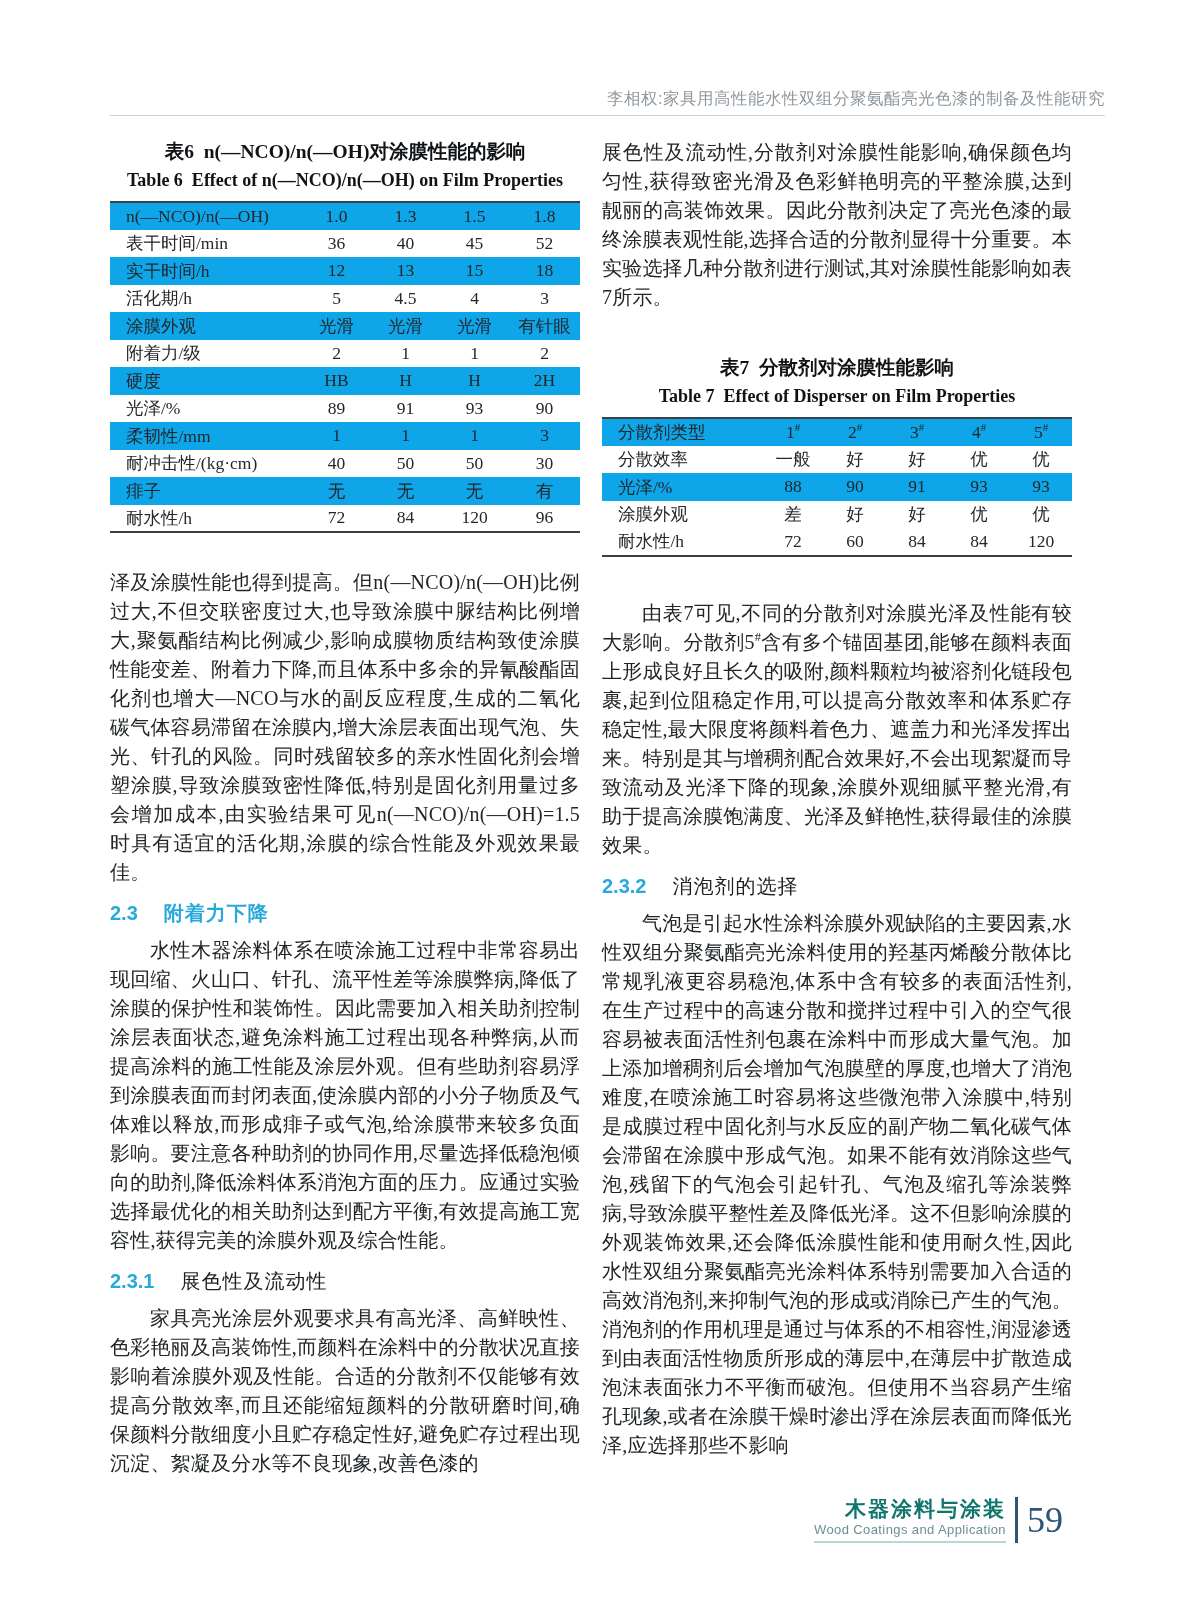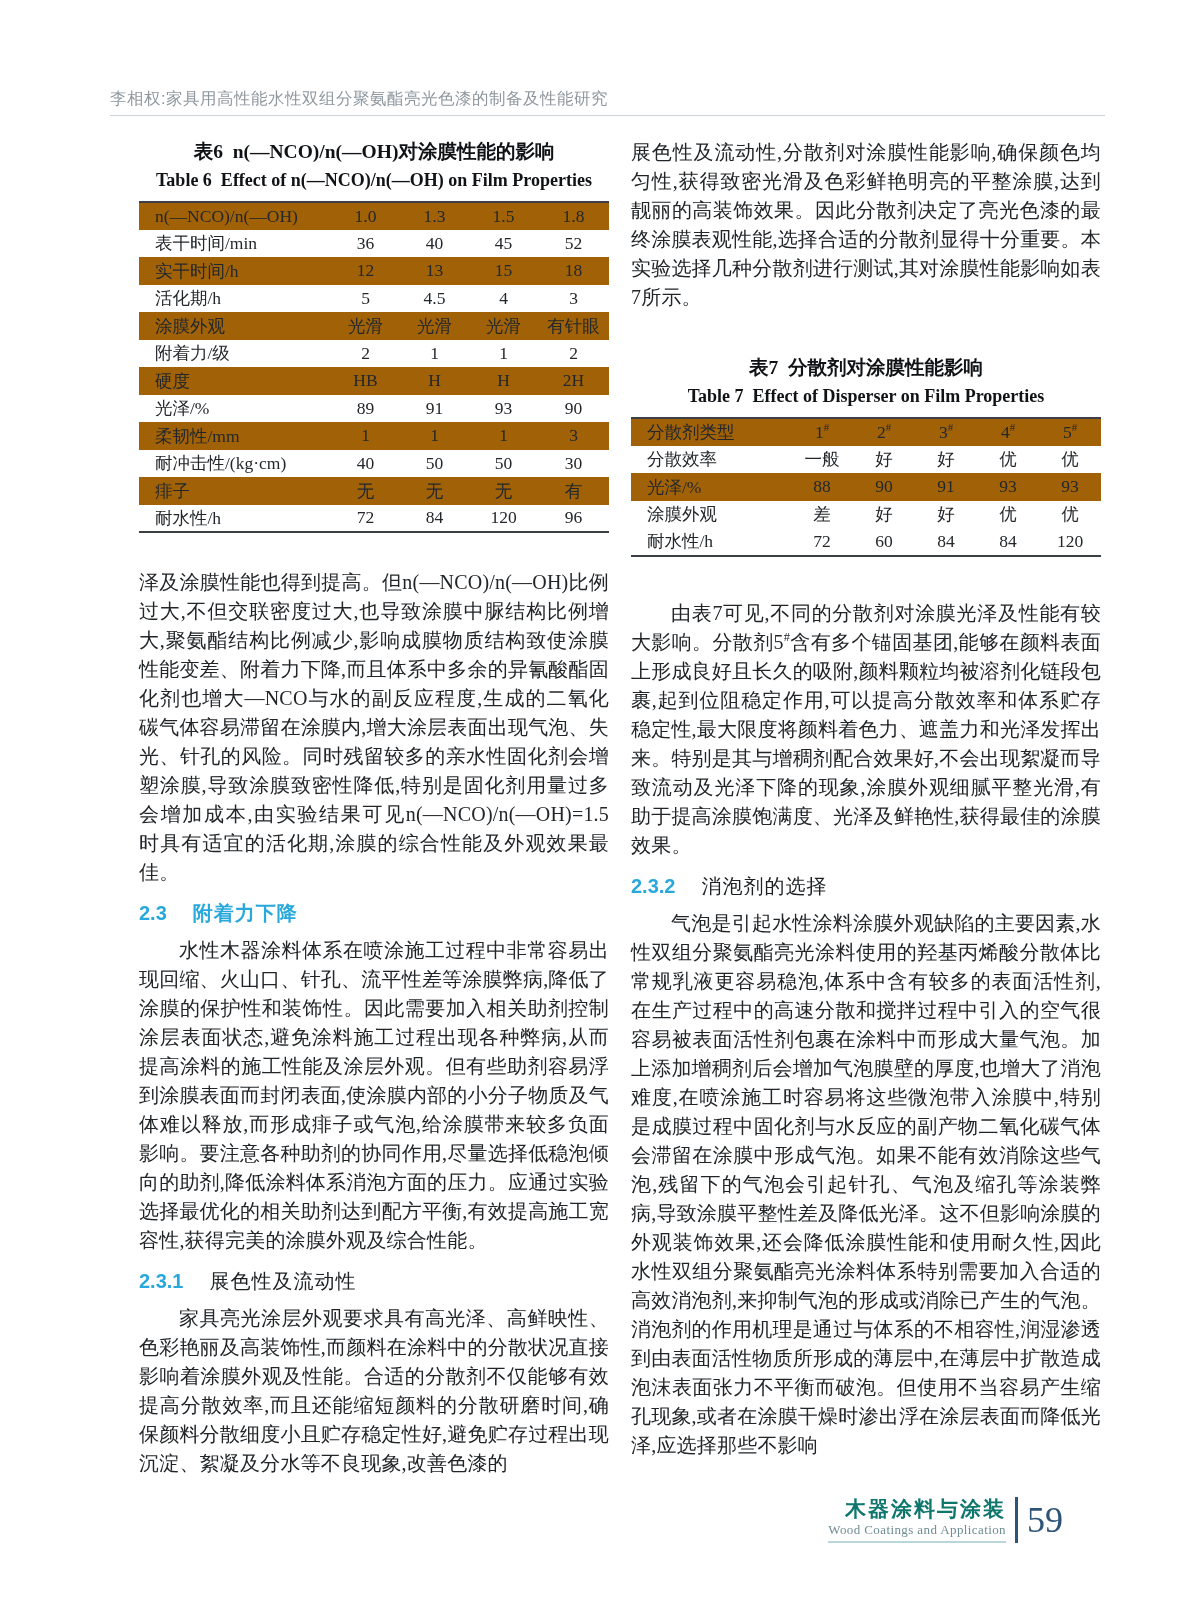--- a/index.html
+++ b/index.html
@@ -4,50 +4,50 @@
 <style>
   * { margin:0; padding:0; box-sizing:border-box; }
   html,body { background:#ffffff; }
   body {
     width:1187px; height:1600px; position:relative; overflow:hidden;
     font-family:"Liberation Serif", serif; color:#212528;
   }
   
   .running-head {
     position:absolute; top:88px; left:110px; width:995px;
-    font-family:"Liberation Sans", sans-serif;
+    text-align:right; font-family:"Liberation Sans", sans-serif;
     font-size:16.5px; color:#8e979e; letter-spacing:0.5px;
   }
   .head-rule {
     position:absolute; top:115px; left:110px; width:995px; height:1px;
     background:#ccd2d6;
   }
   
-  .col { position:absolute; width:470px; top:138px;margin-left:29px; }
+  .col { position:absolute; width:470px; top:138px; }
   .col-left  { left:110px; }
   .col-right { left:602px; }
 
   
   .tbl-title-cn {
     text-align:center; font-weight:bold; font-size:19.5px; color:#101316;
     white-space:pre-wrap; margin-bottom:5px;
   }
   .tbl-title-en {
     text-align:center; font-weight:bold; font-size:18px; color:#101316;
     white-space:pre-wrap; margin-bottom:10px;
   }
   
   table {
     width:100%; border-collapse:collapse; table-layout:fixed;
     border-top:2px solid #3a4046; border-bottom:2px solid #3a4046;
     font-size:17.5px; color:#23272b;
   }
   th, td { height:27.5px; font-weight:normal; text-align:center; padding:0 2px; overflow:hidden; }
   .rowlabel { text-align:left; padding-left:16px; }
-  tr.band { background:#a16207; }
+  tr.band { background:#0ea5e9; }
   sup { font-size:0.62em; vertical-align:super; line-height:0; }
 
   
   .para {
     font-size:20px; line-height:29px; text-align:justify;
     color:#212528; letter-spacing:0.2px;
   }
   .indent { text-indent:2em; }
   .mt-after-table { margin-top:35px; }
 
@@ -71,21 +71,21 @@
   .footer {
     position:absolute; top:1497px; right:124px;
     display:flex; align-items:center;
   }
   .f-text { text-align:right; }
   .f-cn {
     font-family:"Liberation Sans", sans-serif; font-weight:bold;
     font-size:21px; color:#0f766e; letter-spacing:2px; line-height:24px;
   }
   .f-en {
-    font-family:Liberation Serif, serif; font-size:13px; color:#6e8d94;
+    font-family:Liberation Sans, sans-serif; font-size:13px; color:#6e8d94;
     letter-spacing:0.4px; padding-bottom:3px; border-bottom:2px solid #b9d6da;
     line-height:17px;
   }
   .f-bar { width:3px; height:46px; background:#2e5577; margin-left:9px; margin-right:9px; }
   .f-page { font-family:"Liberation Serif", serif; font-size:36px; color:#2e5577; line-height:46px; }
 </style>
 </head>
 <body>
 
 <div class="running-head">李相权:家具用高性能水性双组分聚氨酯亮光色漆的制备及性能研究</div>

